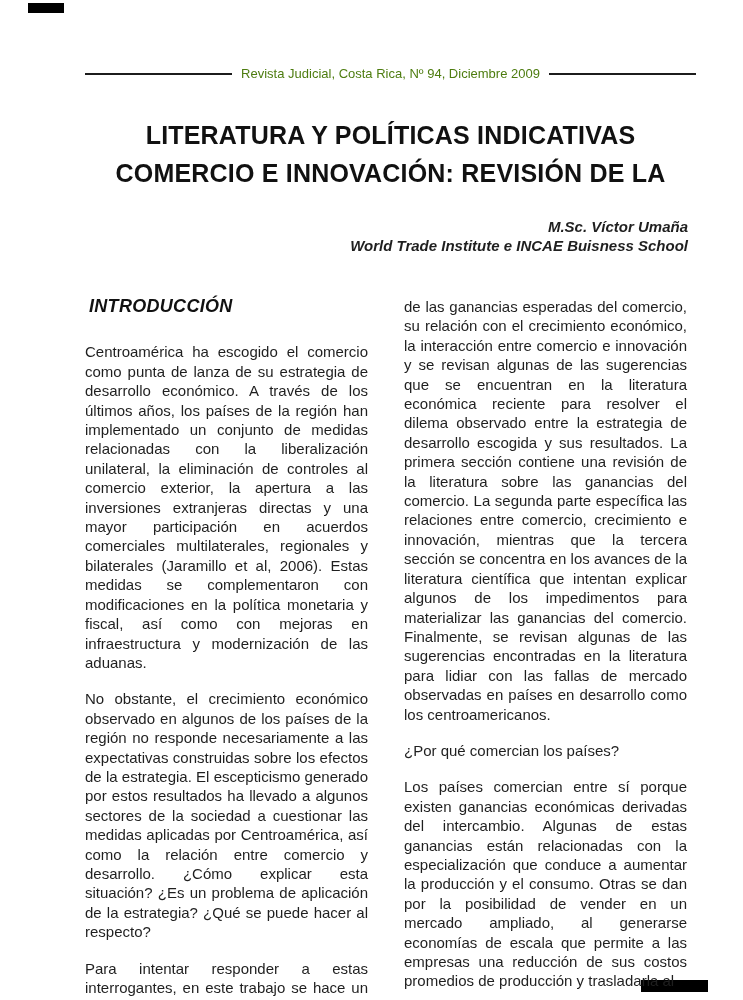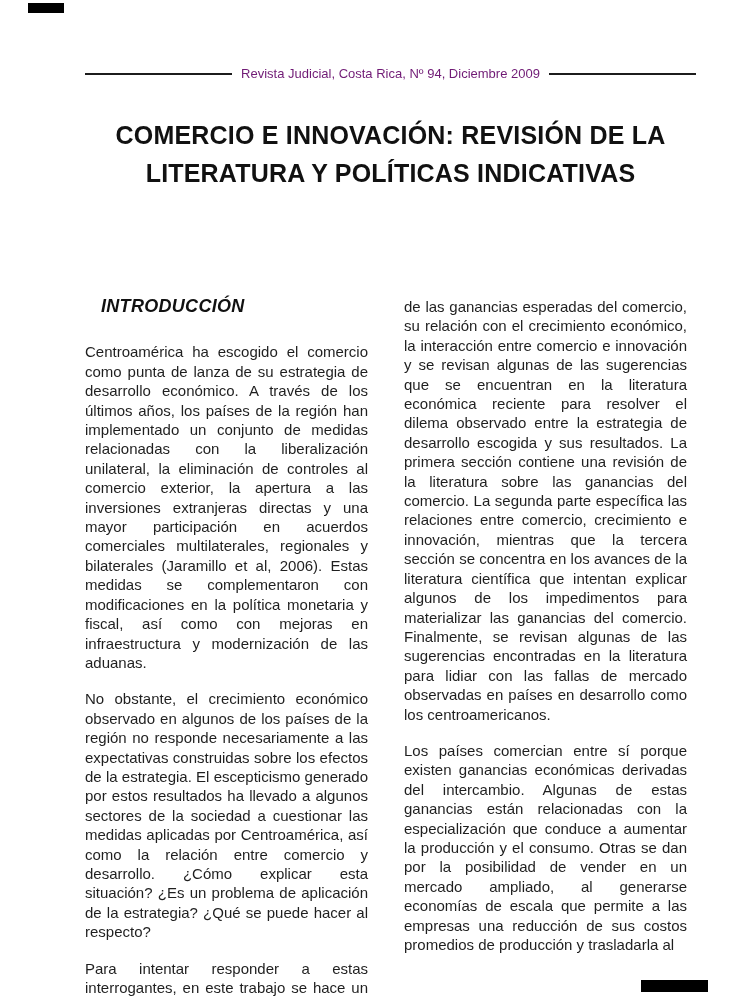--- a/index.html
+++ b/index.html
@@ -10,73 +10,78 @@
   .page { position: absolute; inset: 0; background: #ffffff; }
 
   
   .artifact { position: absolute; background: #000000; }
   .artifact.top-left { left: 28px; top: 3px; width: 36px; height: 10px; }
   .artifact.bottom-right { left: 641px; top: 980px; width: 67px; height: 12px; }
 
   
   .running-head { position: absolute; top: 66px; left: 85px; right: 47px;
                   display: flex; align-items: center; gap: 9px;
-                  font-size: 13px; color: #701a75; white-space: nowrap; }
+                  font-size: 13px; color: #4d7c0f; white-space: nowrap; }
   .running-head .rule { flex: 1; border-top: 2px solid #1c1c1c; height: 0; }
 
   
   .article-title { position: absolute; top: 116px; left: 80px; right: 42px;
                    text-align: center; font-weight: bold; font-size: 25px;
                    line-height: 38px; letter-spacing: 0.2px; color: #111111; }
 
   
   .author-block { position: absolute; top: 217px; right: 55px; text-align: right;
                   font-weight: bold; font-style: italic; font-size: 15px;
                   line-height: 19px; color: #1f1f1f; }
 
   
   .columns { position: absolute; top: 297px; left: 85px; width: 610px;
              display: flex; gap: 28px; }
   .col { width: 291px; font-size: 15px; line-height: 19.4px;
          text-align: justify; color: #1f1f1f; }
   .col p { margin: 0 8px 17px 0; }
   .intro-heading { font-weight: bold; font-style: italic; font-size: 18px;
-                   letter-spacing: 0.3px; margin: 0 0 26px 16px; text-align: left;
+                   letter-spacing: 0.3px; margin: 0 0 26px 4px; text-align: left;
                    color: #111111; }
   .subheading { margin: 0 0 18px 0; text-align: left; }
 </style>
 </head>
 <body>
 
 <div class="page">
 
   <div class="artifact top-left"></div>
   <div class="artifact bottom-right"></div>
 
   <div class="running-head">
     <span class="rule"></span>
     <span>Revista Judicial, Costa Rica, Nº 94, Diciembre 2009</span>
     <span class="rule"></span>
   </div>
 
   <div class="article-title">
+    <div>LITERATURA Y POLÍTICAS INDICATIVAS</div>
     <div>COMERCIO E INNOVACIÓN: REVISIÓN DE LA</div>
-    <div>LITERATURA Y POLÍTICAS INDICATIVAS</div>
   </div>
 
+  <div class="author-block">
+    <div>M.Sc. Víctor Umaña</div>
+    <div>World Trade Institute e INCAE Buisness School</div>
+  </div>
 
   <div class="columns">
 
     <div class="col">
       <div class="intro-heading">INTRODUCCIÓN</div>
       <p>Centroamérica ha escogido el comercio como punta de lanza de su estrategia de desarrollo económico. A través de los últimos años, los países de la región han implementado un conjunto de medidas relacionadas con la liberalización unilateral, la eliminación de controles al comercio exterior, la apertura a las inversiones extranjeras directas y una mayor participación en acuerdos comerciales multilaterales, regionales y bilaterales (Jaramillo et al, 2006). Estas medidas se complementaron con modificaciones en la política monetaria y fiscal, así como con mejoras en infraestructura y modernización de las aduanas.</p>
       <p>No obstante, el crecimiento económico observado en algunos de los países de la región no responde necesariamente a las expectativas construidas sobre los efectos de la estrategia. El escepticismo generado por estos resultados ha llevado a algunos sectores de la sociedad a cuestionar las medidas aplicadas por Centroamérica, así como la relación entre comercio y desarrollo. ¿Cómo explicar esta situación? ¿Es un problema de aplicación de la estrategia? ¿Qué se puede hacer al respecto?</p>
       <p>Para intentar responder a estas interrogantes, en este trabajo se hace un repaso región</p>
     </div>
 
     <div class="col">
       <p>de las ganancias esperadas del comercio, su relación con el crecimiento económico, la interacción entre comercio e innovación y se revisan algunas de las sugerencias que se encuentran en la literatura económica reciente para resolver el dilema observado entre la estrategia de desarrollo escogida y sus resultados. La primera sección contiene una revisión de la literatura sobre las ganancias del comercio. La segunda parte específica las relaciones entre comercio, crecimiento e innovación, mientras que la tercera sección se concentra en los avances de la literatura científica que intentan explicar algunos de los impedimentos para materializar las ganancias del comercio. Finalmente, se revisan algunas de las sugerencias encontradas en la literatura para lidiar con las fallas de mercado observadas en países en desarrollo como los centroamericanos.</p>
+      <p class="subheading">¿Por qué comercian los países?</p>
       <p>Los países comercian entre sí porque existen ganancias económicas derivadas del intercambio. Algunas de estas ganancias están relacionadas con la especialización que conduce a aumentar la producción y el consumo. Otras se dan por la posibilidad de vender en un mercado ampliado, al generarse economías de escala que permite a las empresas una reducción de sus costos promedios de producción y trasladarla al</p>
     </div>
 
   </div>
 
 </div>
 
 </body></html>

